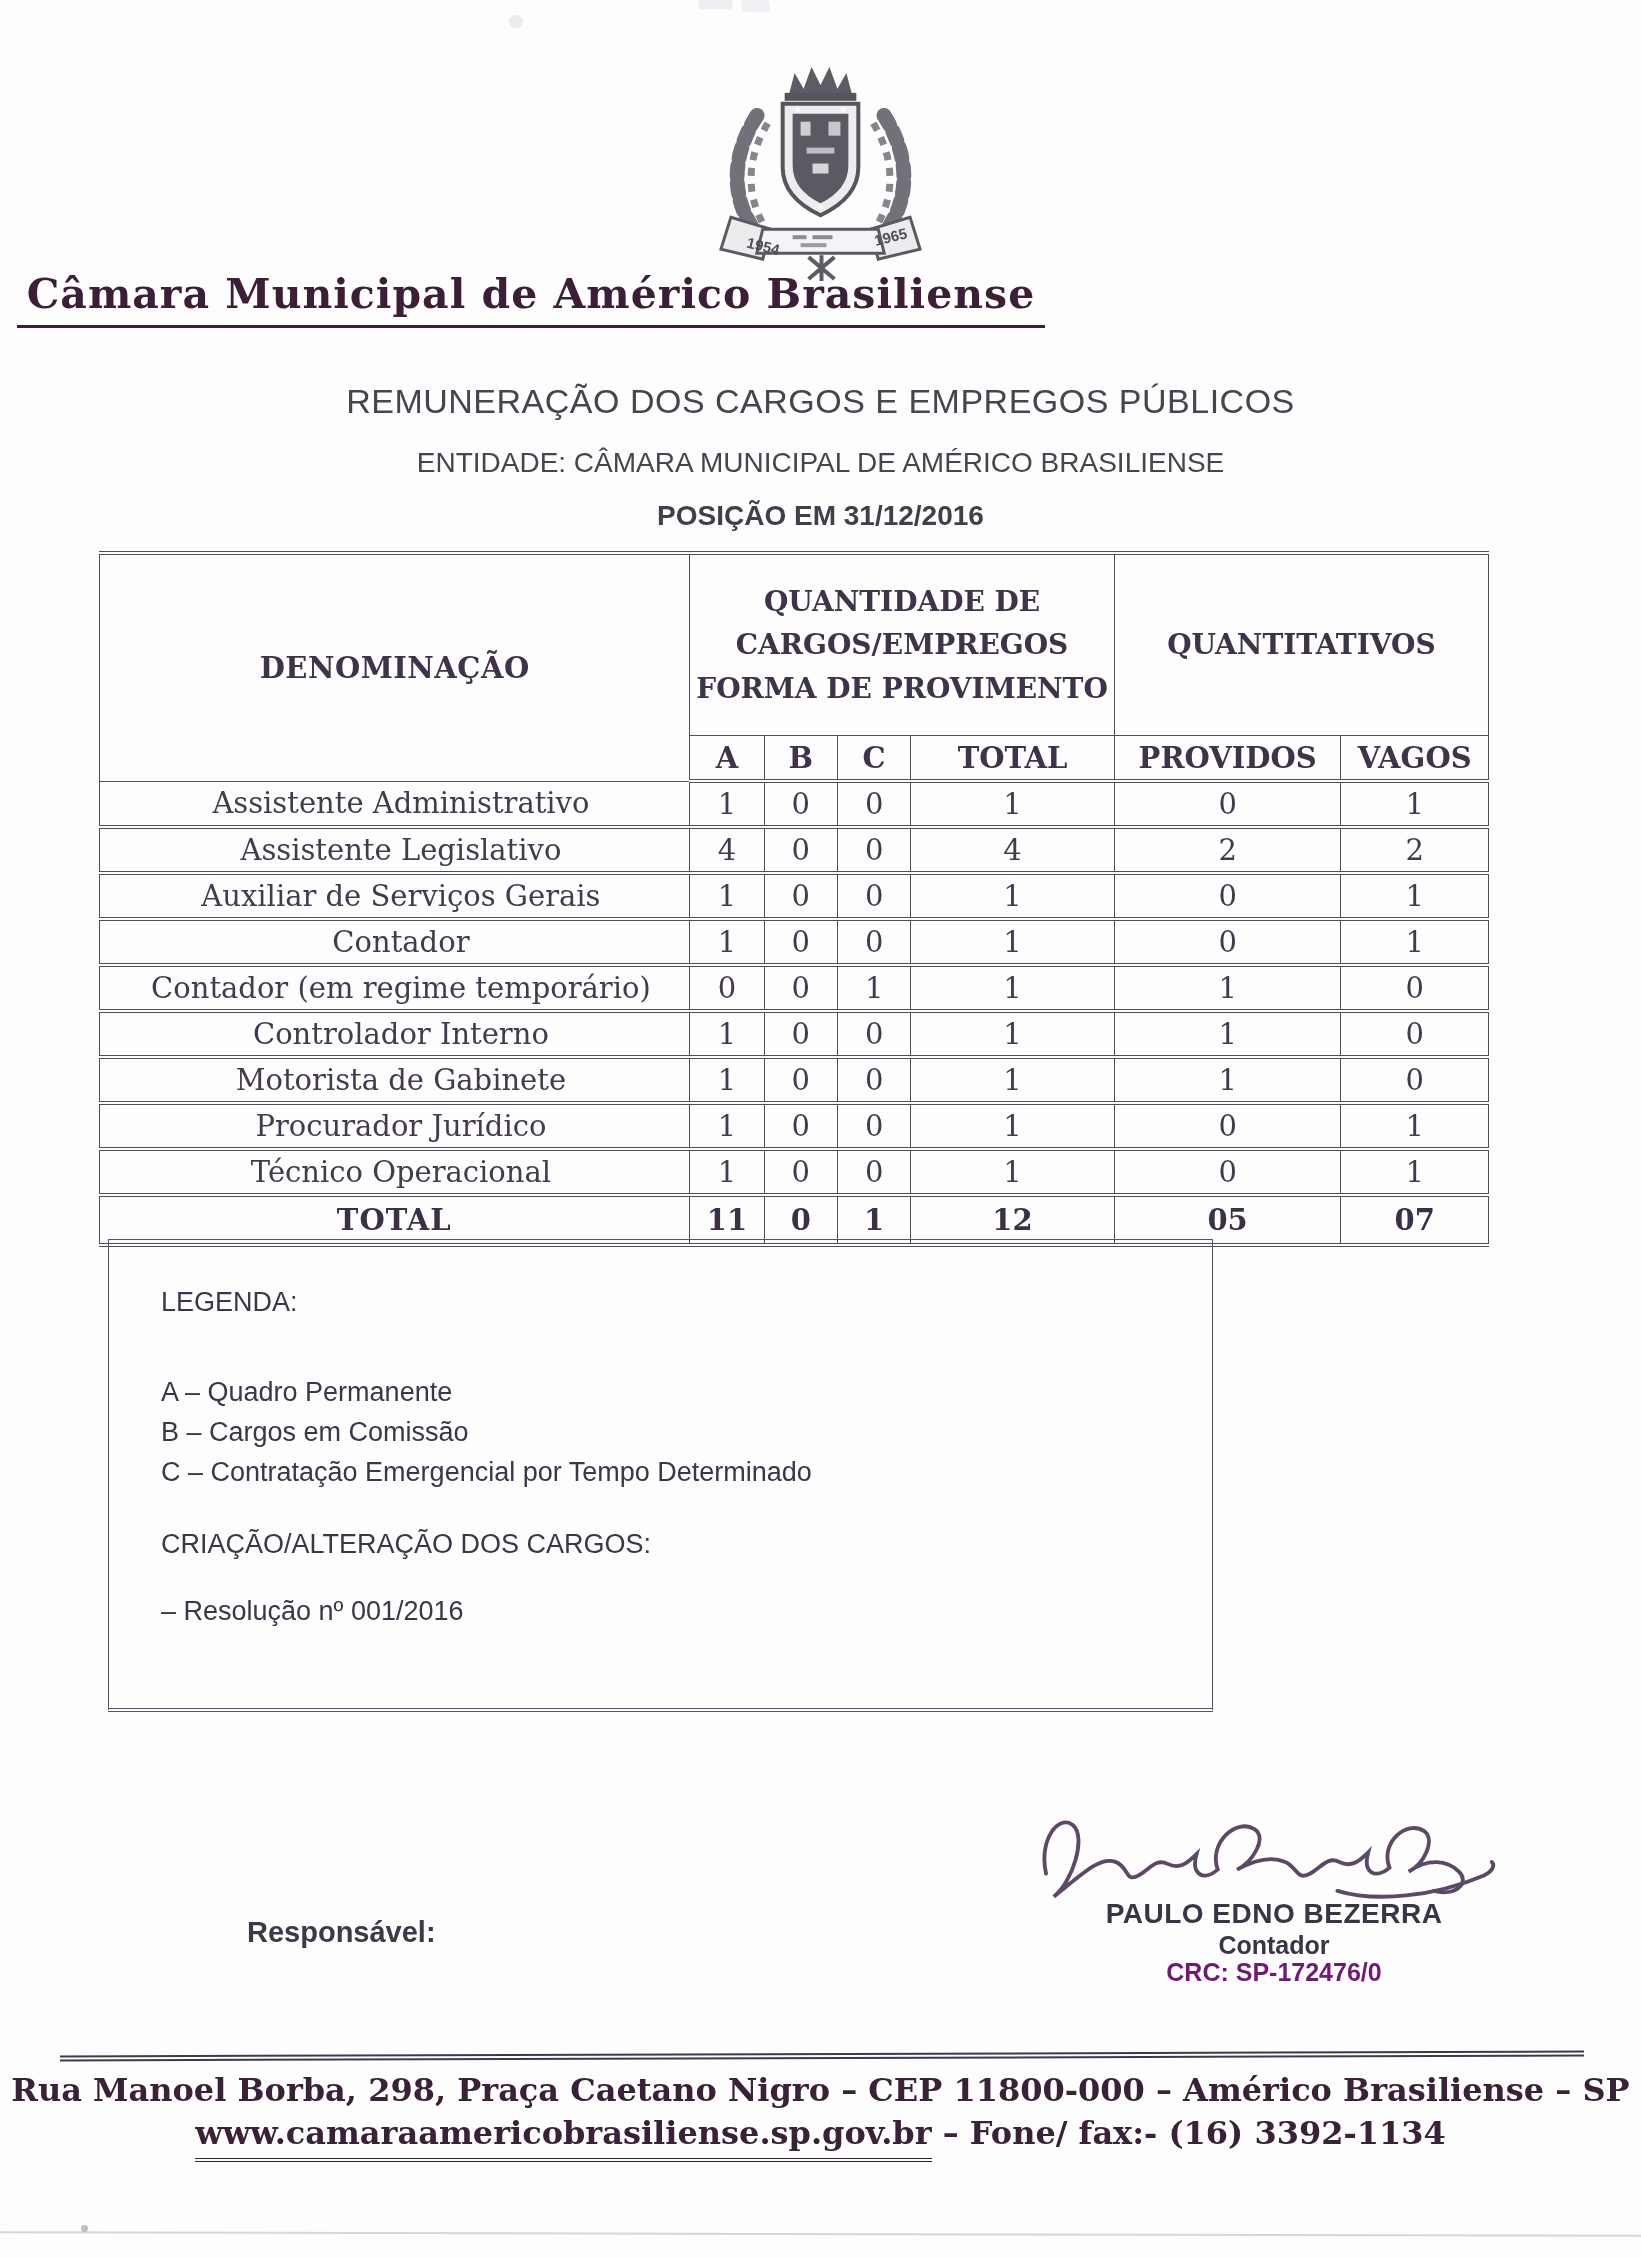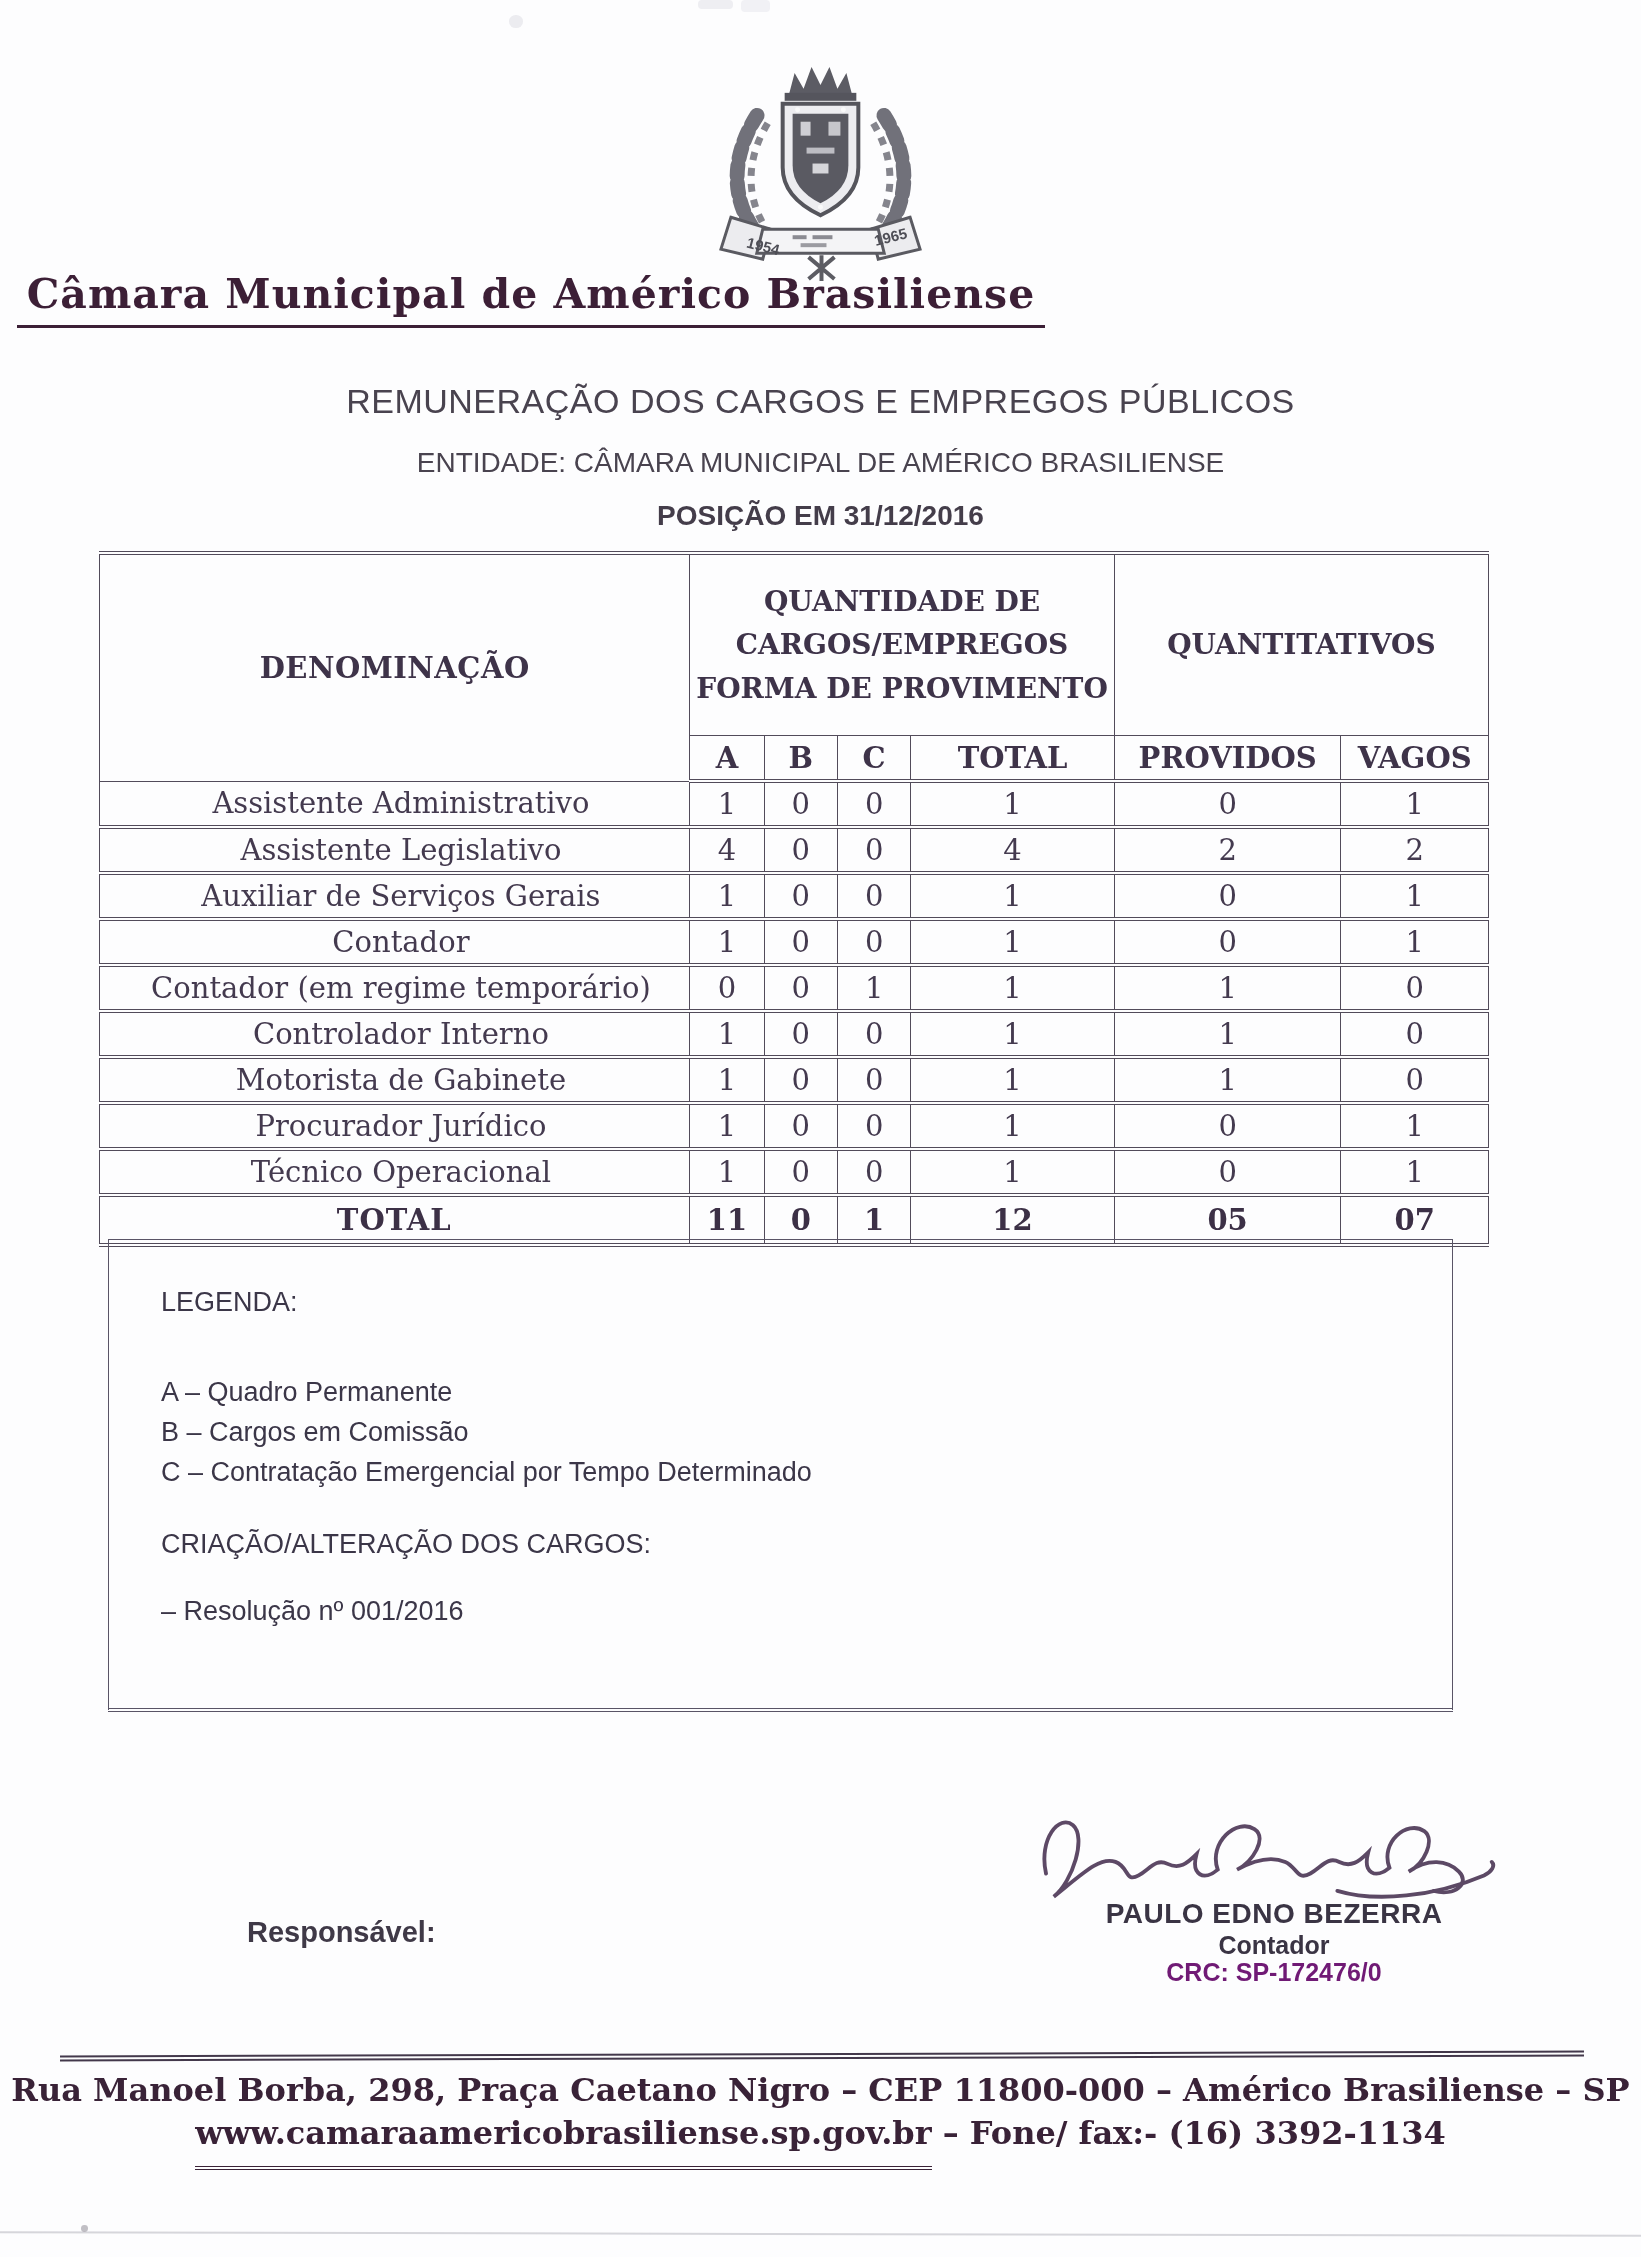--- a/index.html
+++ b/index.html
@@ -42,21 +42,21 @@
   .c-group{font-size:28px;line-height:1.55;white-space:pre-line;}
   .c-denom{font-size:29px;letter-spacing:0.5px;}
   .shead th{height:41px;font-size:29px;border-bottom:4.8px double #524b5a;text-align:center;}
   .tbl tbody td{height:40px;font-size:29px;border-bottom:4.8px double #524b5a;vertical-align:middle;}
   .tbl td.name{text-align:center;padding-left:13.5px;}
   .tbl td.num{text-align:center;}
   .tbl tr.total td{height:44px;font-weight:700;color:#3c3046;}
   .tbl tr.total td.name{text-align:center;padding-left:0;letter-spacing:1px;}
   
   .legend{
-    position:absolute;left:108px;top:1239px;width:1345px;height:473px;
+    position:absolute;left:108px;top:1239px;width:1105px;height:473px;
     box-sizing:border-box;border:1.9px solid #595466;border-bottom:4.8px double #595466;
     padding-left:52px;font-size:27px;color:#3b3648;
   }
   .legend p{margin:0;line-height:40px;}
   .lg-head{margin-top:42px !important;}
   .lg-a{margin-top:50px !important;}
   .lg-cria{margin-top:32px !important;}
   .lg-r1{margin-top:27px !important;}
   
   .date-line{position:absolute;left:247px;top:1779px;font-size:28px;color:#46414f;}
@@ -68,21 +68,21 @@
     font-size:25px;font-weight:700;color:#3a3444;}
   .sig-crc{position:absolute;left:1052px;top:1958px;width:444px;text-align:center;
     font-size:25px;font-weight:700;color:#701a75;}
   
   .footer-rule{position:absolute;left:60px;top:2053px;width:1524px;height:0;
     border-top:6.8px double #43384b;transform:rotate(-0.18deg);}
   .footer-l1{position:absolute;left:0;top:2071px;width:100%;text-align:center;
     font-family:"DejaVu Serif",serif;font-weight:700;font-size:32px;color:#392237;}
   .footer-l2{position:absolute;left:0;top:2114px;width:100%;text-align:center;
     font-family:"DejaVu Serif",serif;font-weight:700;font-size:32px;color:#392237;}
-  .footer-l2 .site{border-bottom:4.8px double #392237;padding-bottom:14px;}
+  .footer-l2 .site{border-bottom:4.8px double #392237;padding-bottom:6px;}
 </style>
 </head>
 <body>
 
 <div class="page">
 
   <div class="smudge s1"></div>
   <div class="smudge s2"></div>
   <div class="smudge s3"></div>
 

